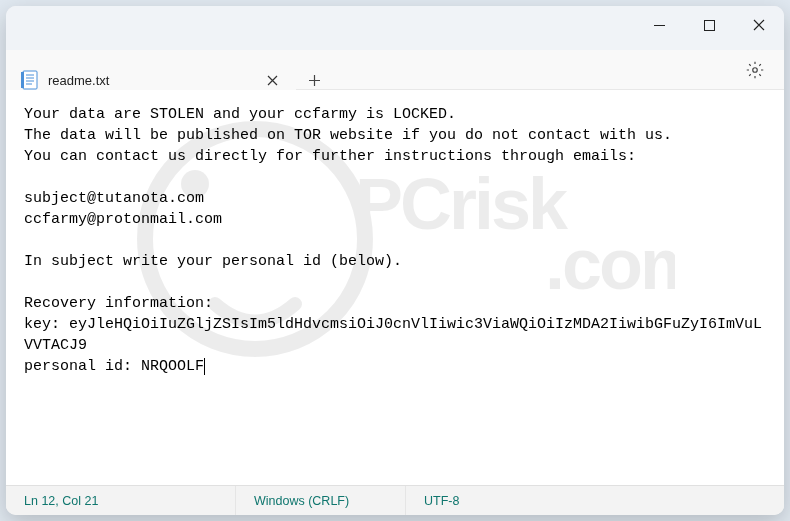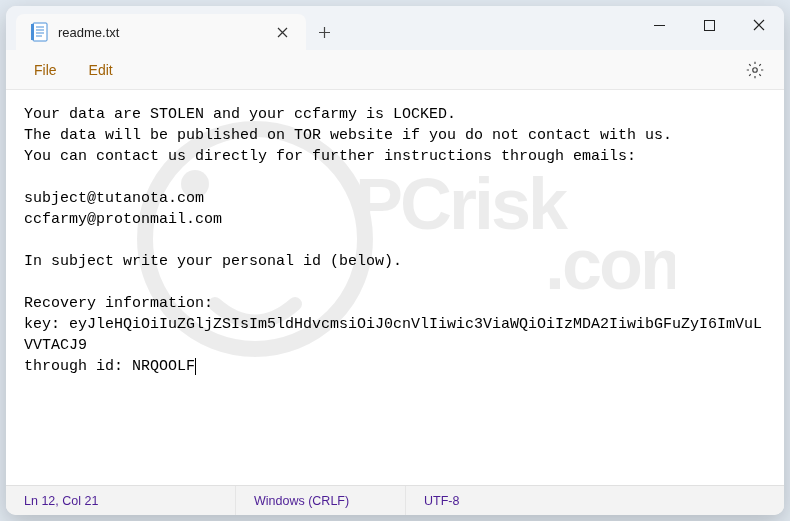--- a/index.html
+++ b/index.html
@@ -32,21 +32,21 @@
       display: flex;
       align-items: flex-start;
       height: 44px;
       background: #f0f3f7;
       position: relative;
     }
     .tab-area {
       display: flex;
       align-items: flex-end;
       height: 44px;
-      padding-left: 10px;
+      margin-top: 48px;
     }
     .tab {
       display: flex;
       align-items: center;
       background: #f9f9f9;
       height: 36px;
       margin-top: 8px;
       border-radius: 8px 8px 0 0;
       padding: 0 10px 0 14px;
       min-width: 290px;
@@ -143,21 +143,21 @@
       overflow: auto;
       position: relative;
     }
     .statusbar {
       display: flex;
       align-items: center;
       height: 30px;
       background: #f3f3f3;
       border-top: 1px solid #e0e0e0;
       font-size: 12.5px;
-      color: #4c1d95;
+      color: #0f766e;
     }
     .status-item {
       padding: 0 18px;
       height: 100%;
       display: flex;
       align-items: center;
       border-right: 1px solid #e5e5e5;
     }
     .status-item:last-child {
       border-right: none;
@@ -243,21 +243,21 @@
 <span>The data will be published on TOR website if you do not contact with us.</span>
 <span>You can contact us directly for further instructions through emails:</span>
 <span></span>
 <span>subject@tutanota.com</span>
 <span>ccfarmy@protonmail.com</span>
 <span></span>
 <span>In subject write your personal id (below).</span>
 <span></span>
 <span>Recovery information:</span>
 <span>key: eyJleHQiOiIuZGljZSIsIm5ldHdvcmsiOiJ0cnVlIiwic3ViaWQiOiIzMDA2IiwibGFuZyI6ImVuLVVTACJ9</span>
-<span class="cursor-line">through id: NRQOOLF</span></div>
+<span class="cursor-line">personal id: NRQOOLF</span></div>
 
   <div class="statusbar">
     <div class="status-item" style="min-width:230px">Ln 12, Col 21</div>
     <div class="status-item" style="min-width:170px">Windows (CRLF)</div>
     <div class="status-item" style="flex:1">UTF-8</div>
   </div>
 
 </div>
 
 <div class="watermark">

